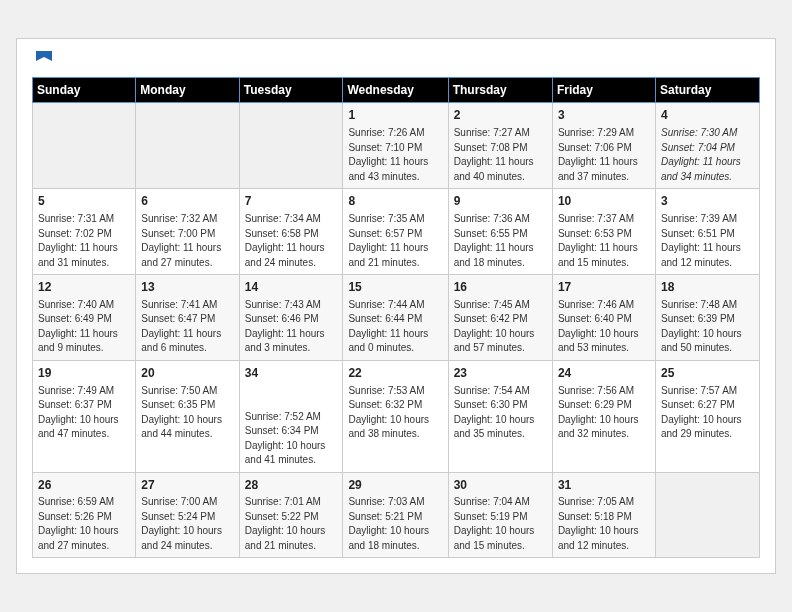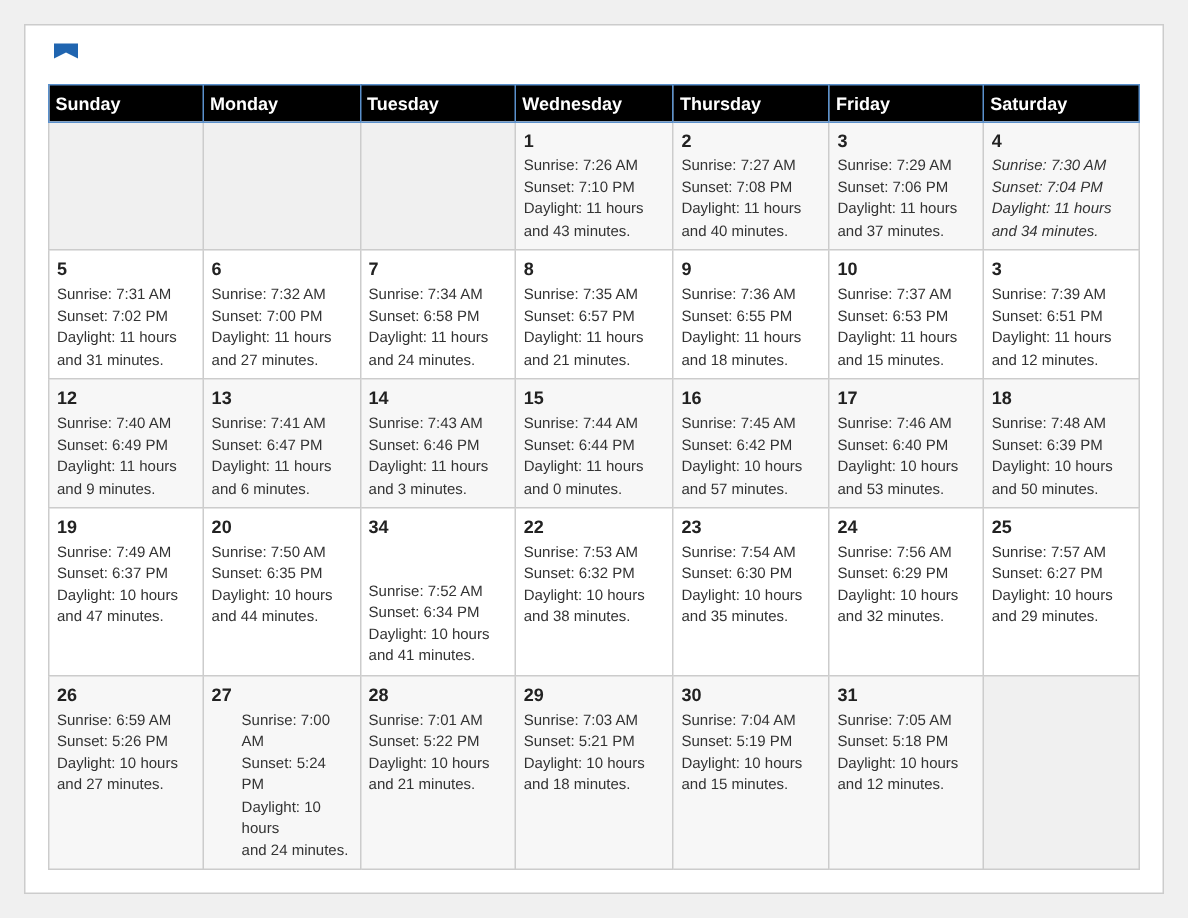--- a/index.html
+++ b/index.html
@@ -323,21 +323,21 @@
         <tr>
           <td>
             <span class="day-number">26</span>
             <div class="day-info" style="white-space: pre-line;">Sunrise: 6:59 AM
 Sunset: 5:26 PM
 Daylight: 10 hours
 and 27 minutes.</div>
           </td>
           <td>
             <span class="day-number">27</span>
-            <div class="day-info" style="white-space: pre-line; margin-left: 20px;">Sunrise: 7:00 AM
+            <div class="day-info" style="white-space: pre-line;">Sunrise: 7:00 AM
 Sunset: 5:24 PM
 Daylight: 10 hours
 and 24 minutes.</div>
           </td>
           <td>
             <span class="day-number">28</span>
             <div class="day-info" style="white-space: pre-line;">Sunrise: 7:01 AM
 Sunset: 5:22 PM
 Daylight: 10 hours
 and 21 minutes.</div>

